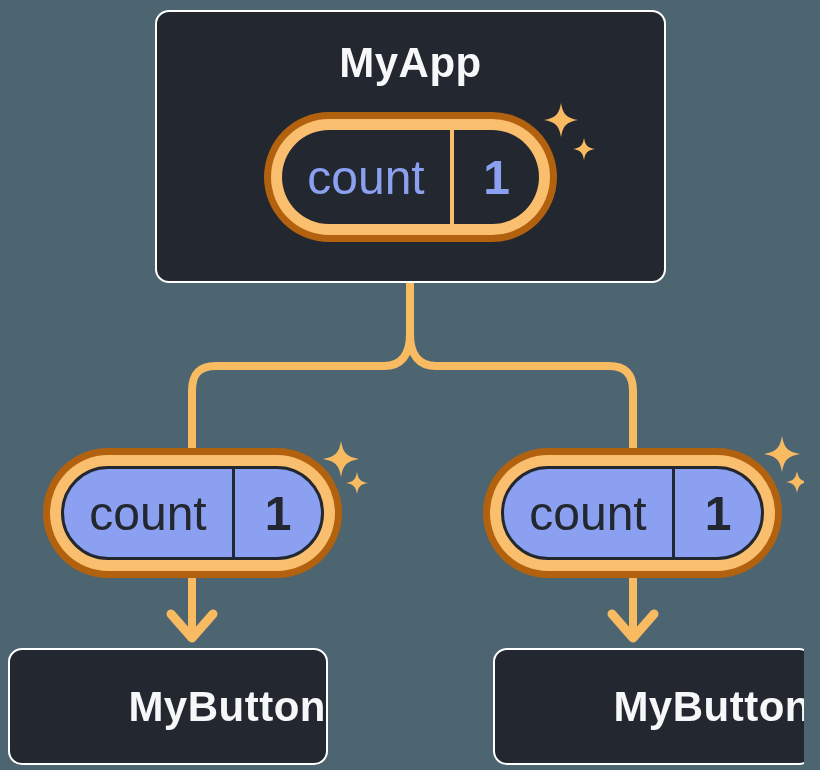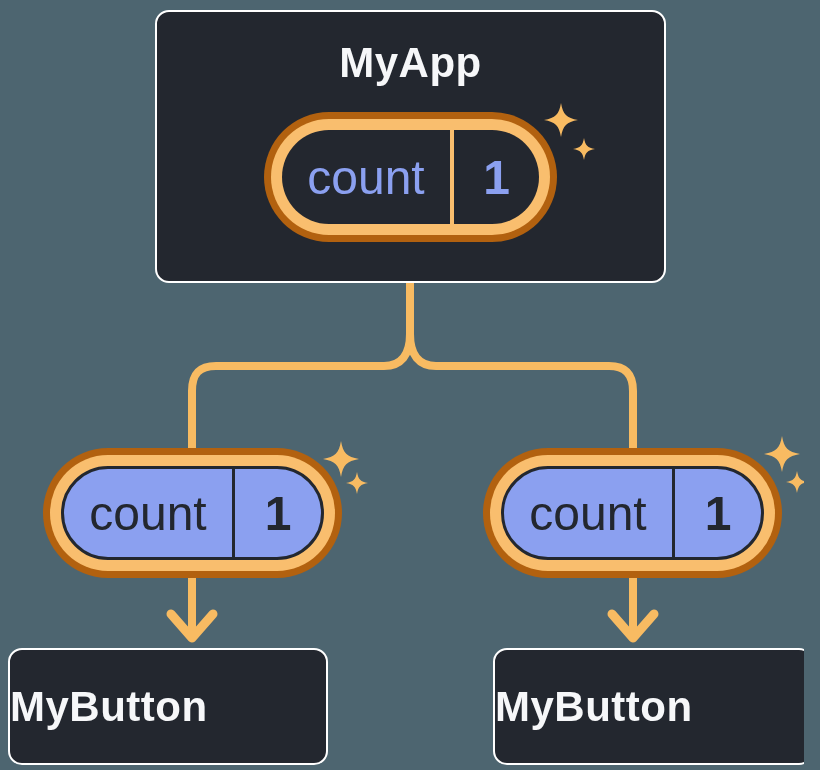--- a/index.html
+++ b/index.html
@@ -46,21 +46,21 @@
     display: flex;
     flex-direction: column;
     align-items: center;
   }
   .app-card .card-title { margin-top: 28px; line-height: 46px; }
 
   .button-card {
     width: 320px; height: 117px;
     display: flex;
     align-items: center;
-    justify-content: flex-start;
+    justify-content: flex-end;
   }
   .button-card.left  { left: 8px;   top: 648px; }
   .button-card.right { left: 493px; top: 648px; }
 
   
   .pill {
     background: #b2610f;
     border-radius: 999px;
     padding: 7px;
     box-sizing: border-box;

